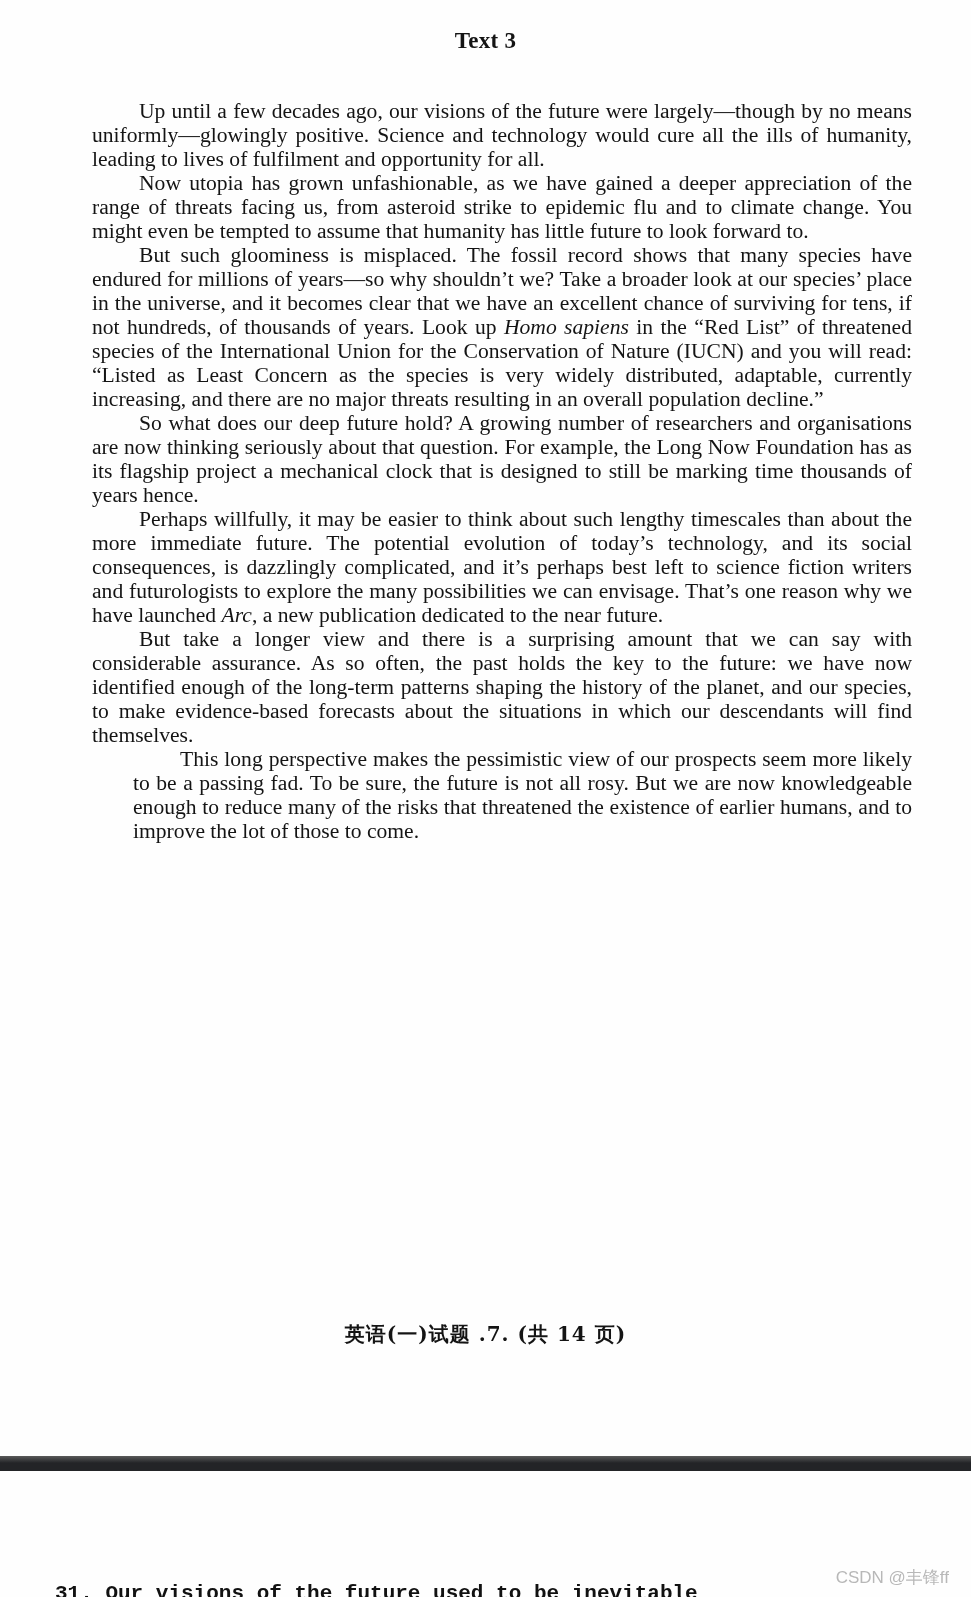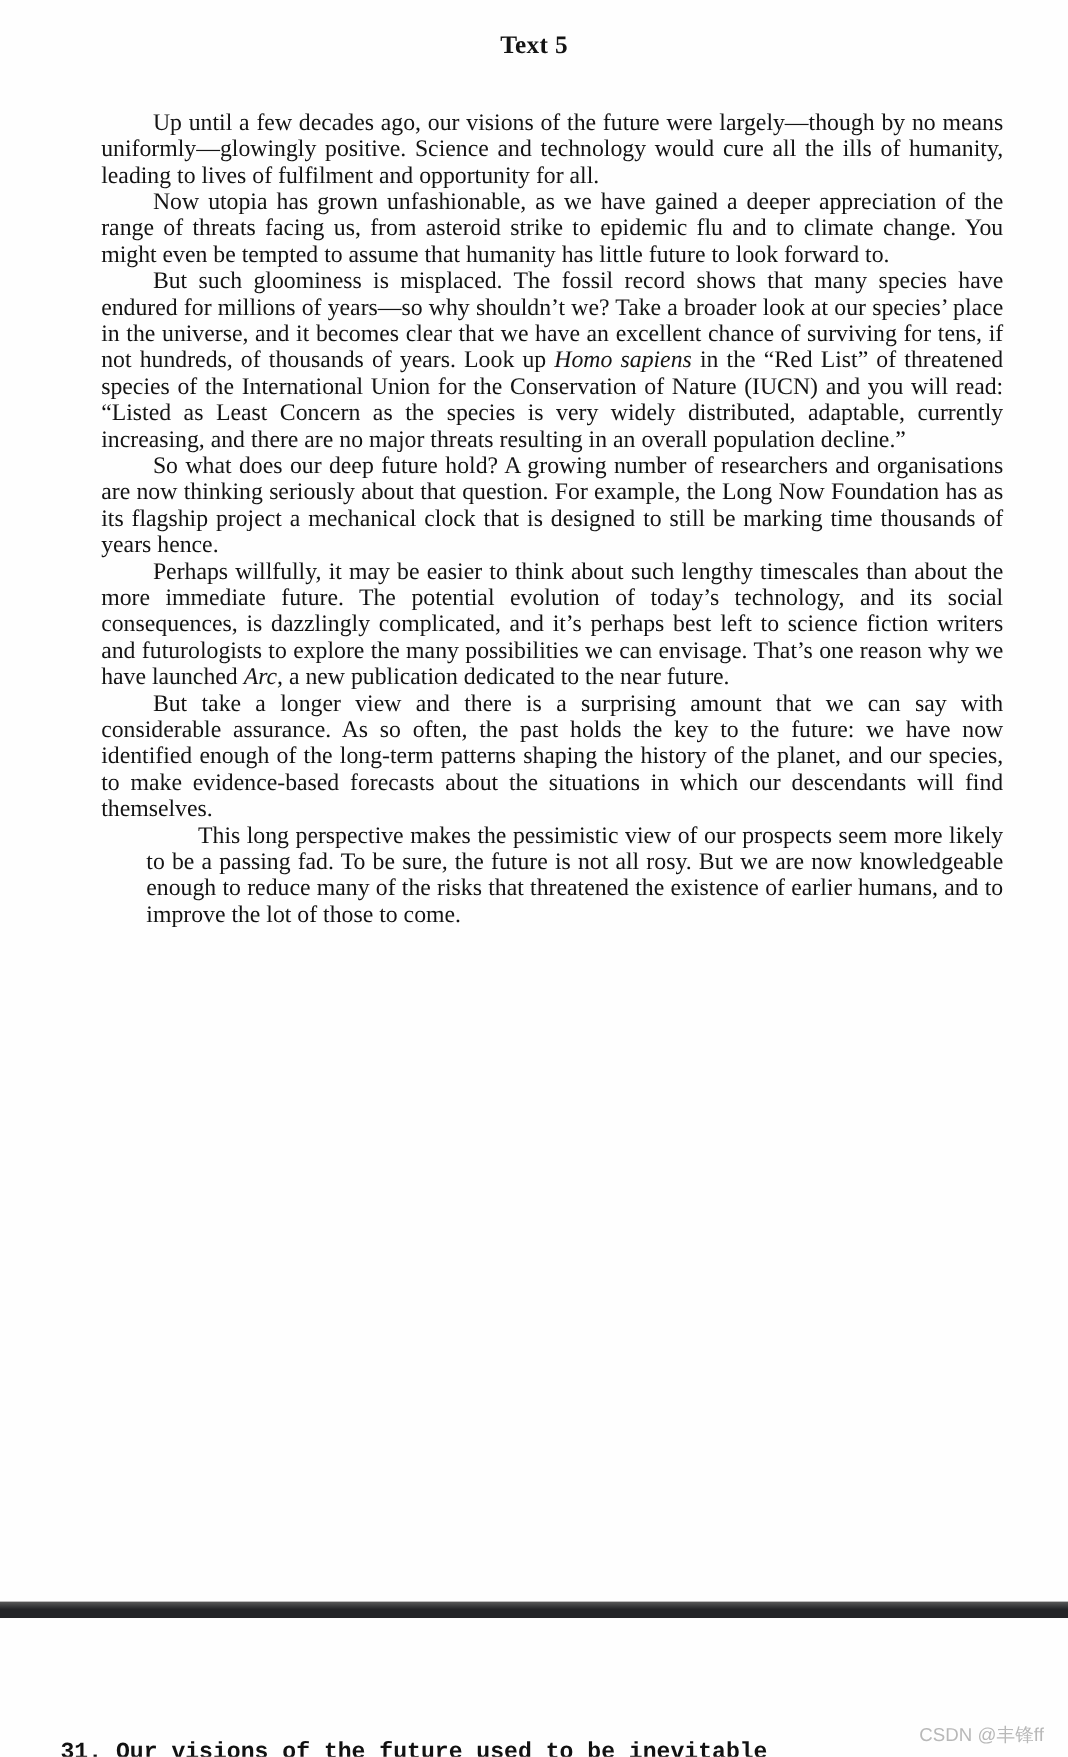--- a/index.html
+++ b/index.html
@@ -21,21 +21,21 @@
   .next-page { position: absolute; left: 0; top: 1471px; width: 971px; height: 126px; background: #fefefe; }
   .cut-question { position: absolute; left: 55px; top: 1582px; font-size: 21px;
                   font-family: "Liberation Mono", monospace; font-weight: bold; color: #111; white-space: nowrap; }
   .watermark { position: absolute; right: 22px; top: 1566px; font-size: 17px; color: #b8b8b8;
                font-family: "Liberation Sans", sans-serif; }
 </style>
 </head>
 <body>
 
 <div class="page">
-  <div class="title">Text 5</div>
+  <div class="title">Text 3</div>
 
   <div class="body-text">
     <p>
       <span>Up until a few decades ago, our visions of the future were largely—though by no means uniformly—glowingly positive. Science and technology would cure all the ills of humanity, leading to lives of fulfilment and opportunity for all.</span>
     </p>
     <p>
       <span>Now utopia has grown unfashionable, as we have gained a deeper appreciation of the range of threats facing us, from asteroid strike to epidemic flu and to climate change. You might even be tempted to assume that humanity has little future to look forward to.</span>
     </p>
     <p>
       <span>But such gloominess is misplaced. The fossil record shows that many species have endured for millions of years—so why shouldn’t we? Take a broader look at our species’ place in the universe, and it becomes clear that we have an excellent chance of surviving for tens, if not hundreds, of thousands of years. Look up </span><em>Homo sapiens</em><span> in the “Red List” of threatened species of the International Union for the Conservation of Nature (IUCN) and you will read: “Listed as Least Concern as the species is very widely distributed, adaptable, currently increasing, and there are no major threats resulting in an overall population decline.”</span>
@@ -47,19 +47,20 @@
       <span>Perhaps willfully, it may be easier to think about such lengthy timescales than about the more immediate future. The potential evolution of today’s technology, and its social consequences, is dazzlingly complicated, and it’s perhaps best left to science fiction writers and futurologists to explore the many possibilities we can envisage. That’s one reason why we have launched </span><em>Arc</em><span>, a new publication dedicated to the near future.</span>
     </p>
     <p>
       <span>But take a longer view and there is a surprising amount that we can say with considerable assurance. As so often, the past holds the key to the future: we have now identified enough of the long-term patterns shaping the history of the planet, and our species, to make evidence-based forecasts about the situations in which our descendants will find themselves.</span>
     </p>
     <p>
       <span>This long perspective makes the pessimistic view of our prospects seem more likely to be a passing fad. To be sure, the future is not all rosy. But we are now knowledgeable enough to reduce many of the risks that threatened the existence of earlier humans, and to improve the lot of those to come.</span>
     </p>
   </div>
 
+  <div class="footer">英语(一)试题  .7.  (共 14 页)</div>
 </div>
 
 <div class="divider-bar"></div>
 
 <div class="next-page"></div>
 <div class="cut-question">31. Our visions of the future used to be inevitable</div>
 <div class="watermark">CSDN @丰锋ff</div>
 
 </body></html>

